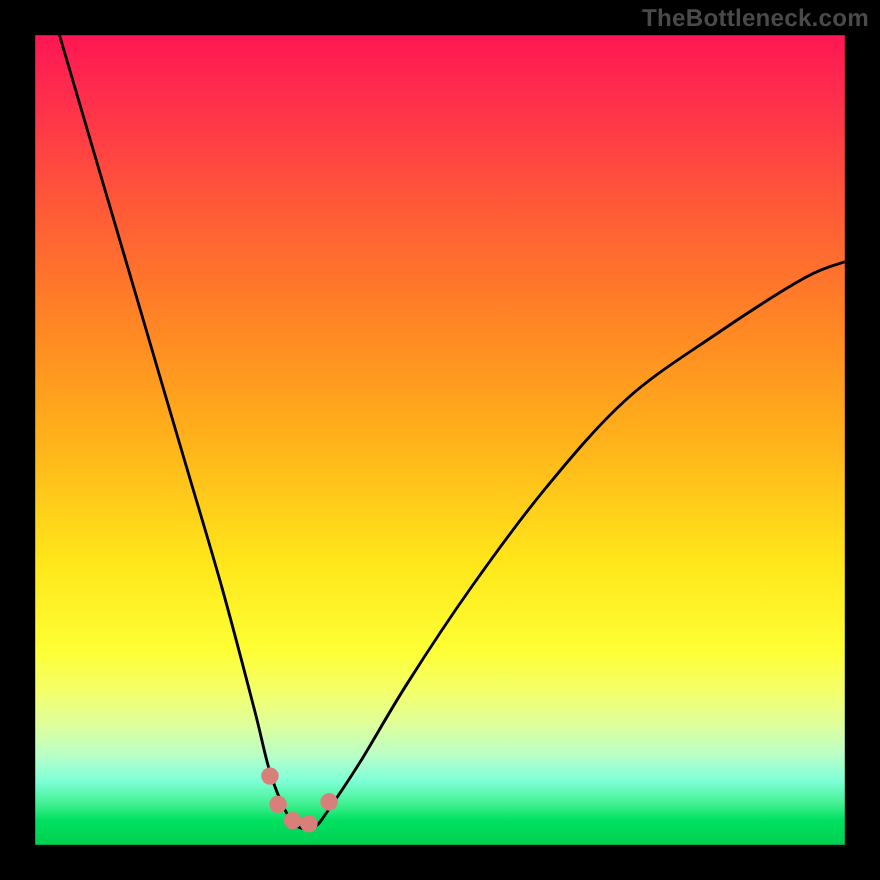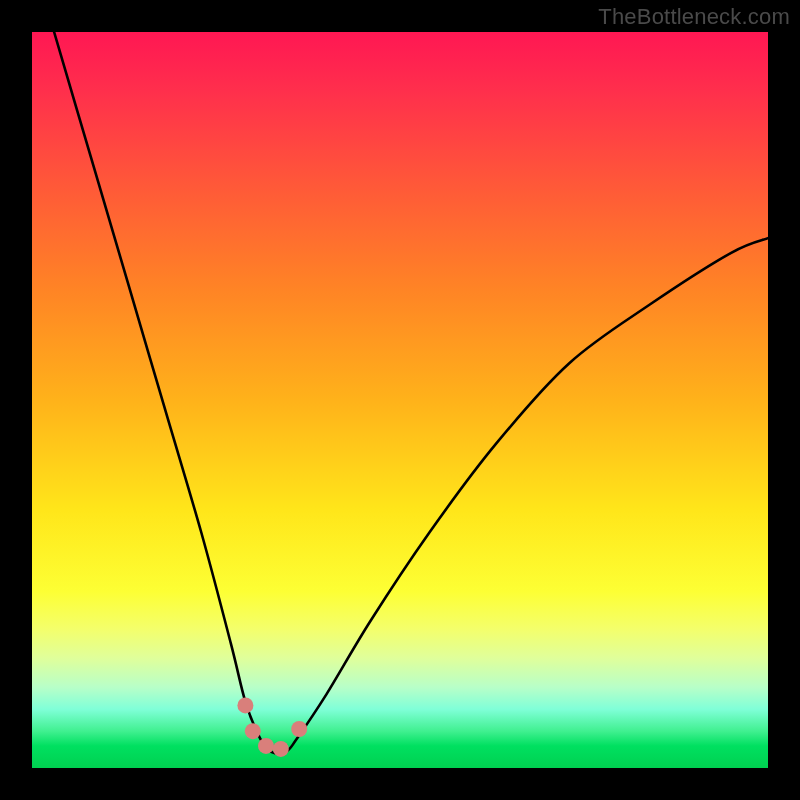--- a/index.html
+++ b/index.html
@@ -49,21 +49,21 @@
     width: 736px;
     height: 736px;
   }
   .watermark {
     position: absolute;
     top: 4px;
     right: 10px;
     color: #4a4a4a;
     font-size: 22px;
     letter-spacing: 0.2px;
-    font-weight: 400;
+    font-weight: 700;
   }
 </style>
 </head>
 <body>
 
 <div class="frame">
 
   <div class="watermark">TheBottleneck.com</div>
 
   <div class="plot">

